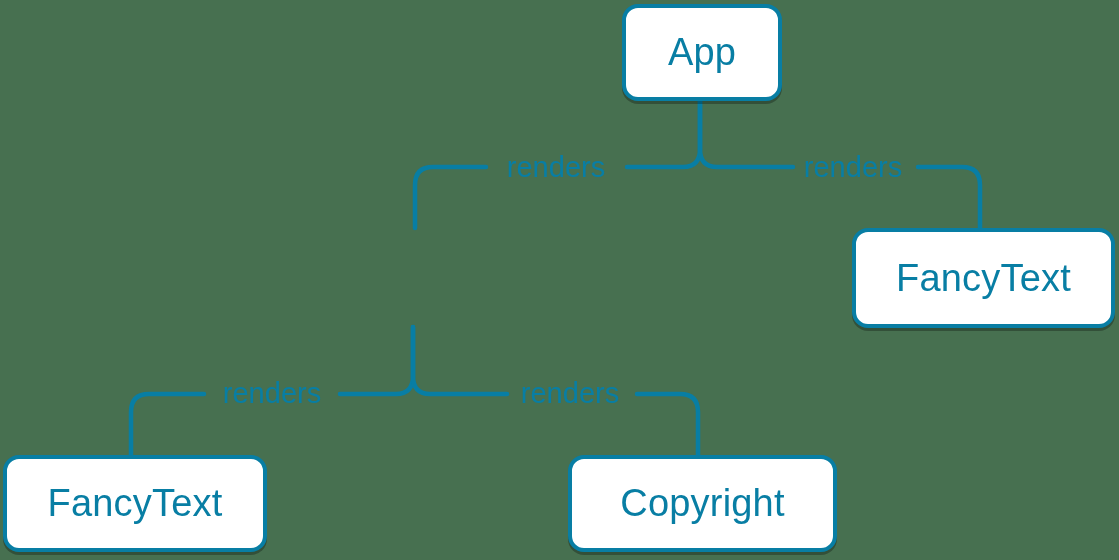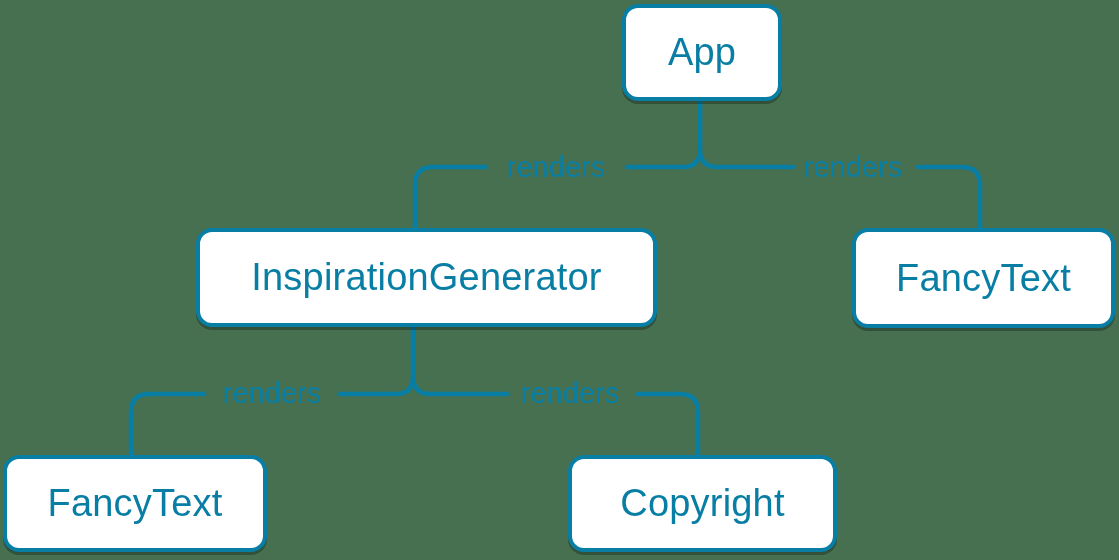--- a/index.html
+++ b/index.html
@@ -83,23 +83,20 @@
     <path d="M204 394 H149 Q131 394 131 412 V455"></path>
 
     <path d="M413 327 V376 Q413 394 430 394 H507"></path>
     <path d="M637 394 H680 Q698 394 698 412 V455"></path>
   </svg>
 
   <div class="node node-app">
     <span>App</span>
   </div>
 
-  <div class="node node-inspiration">
-    <span>InspirationGenerator</span>
-  </div>
 
   <div class="node node-fancytext-top">
     <span>FancyText</span>
   </div>
 
   <div class="node node-fancytext-bottom">
     <span>FancyText</span>
   </div>
 
   <div class="node node-copyright">

